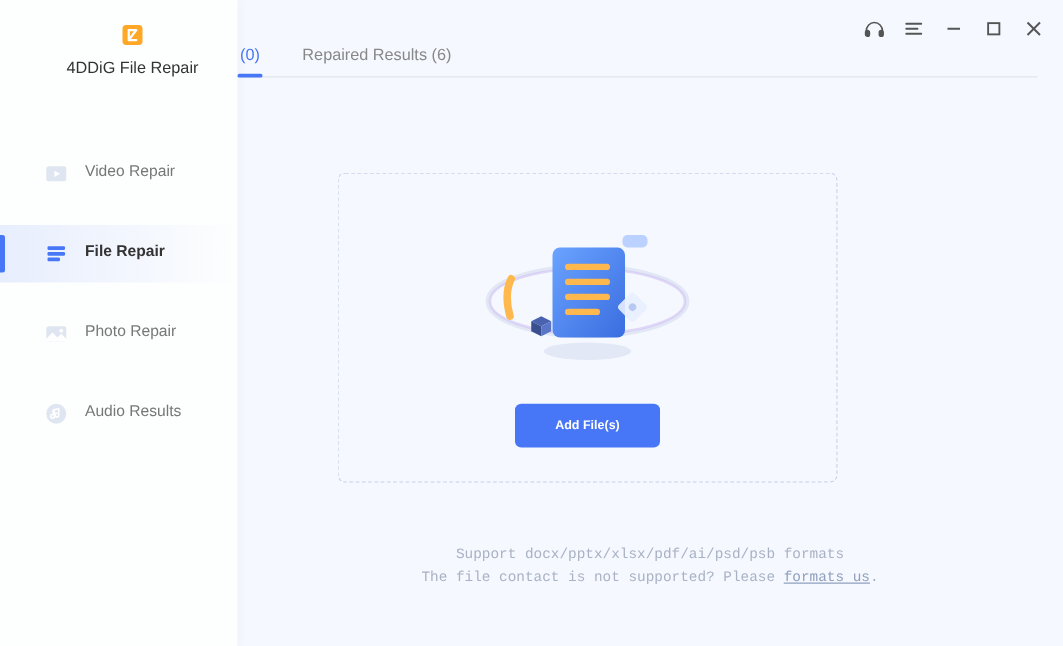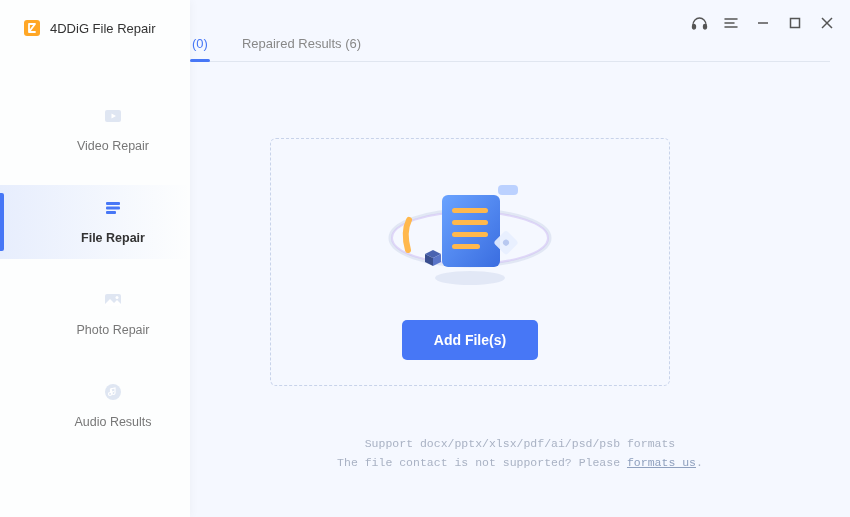--- a/index.html
+++ b/index.html
@@ -18,45 +18,45 @@
       width: 190px;
       height: 517px;
       background: #fdfefe;
       box-shadow: 2px 0 8px rgba(0,0,0,0.03);
     }
     .logo-area {
       display: flex;
       align-items: center;
       padding: 18px 0 0 22px;
       gap: 8px;
+      flex-direction: column;
     }
     .logo-icon {
       width: 20px;
       height: 20px;
       display: flex;
       align-items: center;
       justify-content: center;
     }
     .app-title {
       font-size: 13px;
       color: #333;
       font-weight: 500;
     }
     .nav {
       margin-top: 55px;
     }
     .nav-item {
       display: flex;
-      align-items: center;
+      align-items: flex-start;
       padding: 14px 0 14px 36px;
       gap: 14px;
       cursor: pointer;
       position: relative;
       margin-bottom: 18px;
-      flex-direction: column;
     }
     .nav-item.active {
       background: linear-gradient(to right, rgba(71,119,246,0.12), rgba(71,119,246,0));
     }
     .nav-item.active::before {
       content: "";
       position: absolute;
       left: 0;
       top: 8px;
       bottom: 8px;
@@ -155,21 +155,21 @@
       justify-content: center;
       margin-bottom: 10px;
       margin-top: -4px;
     }
     .add-btn {
       background: #4777f6;
       color: #fff;
       border: none;
       border-radius: 5px;
       padding: 12px 32px;
-      font-size: 14px;
+      font-size: 10px;
       font-weight: 600;
       cursor: pointer;
     }
     .footer-text {
       position: absolute;
       left: 0;
       right: 0;
       bottom: 45px;
       text-align: center;
       color: #a9b2c4;

